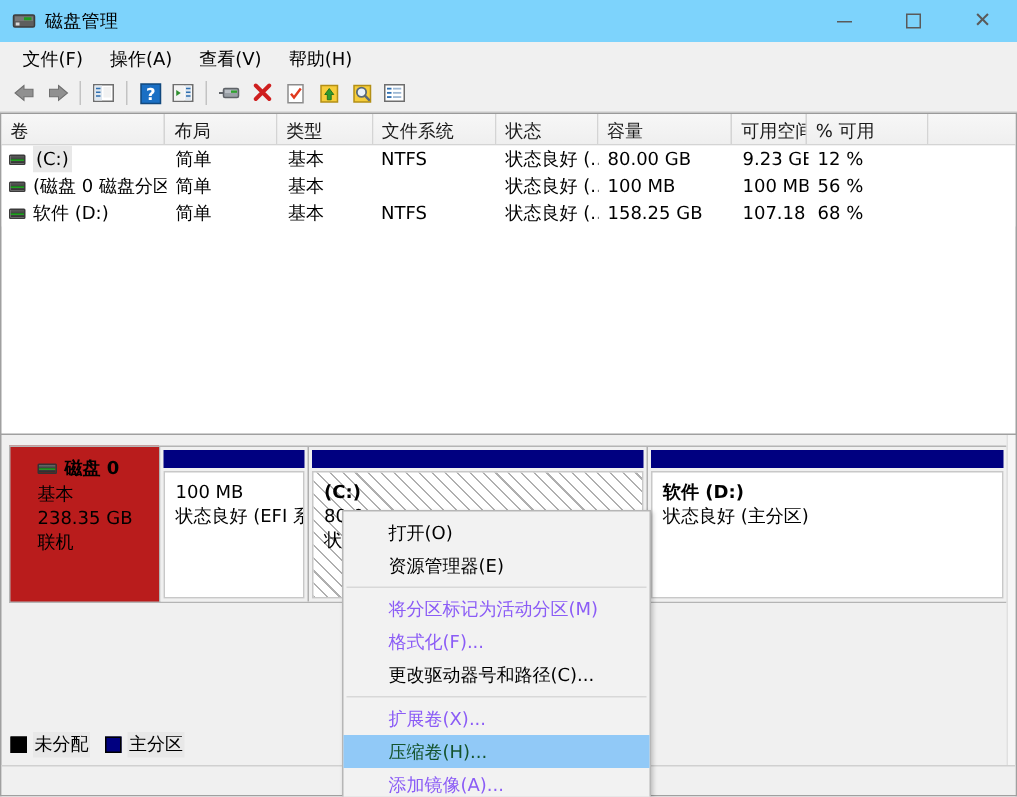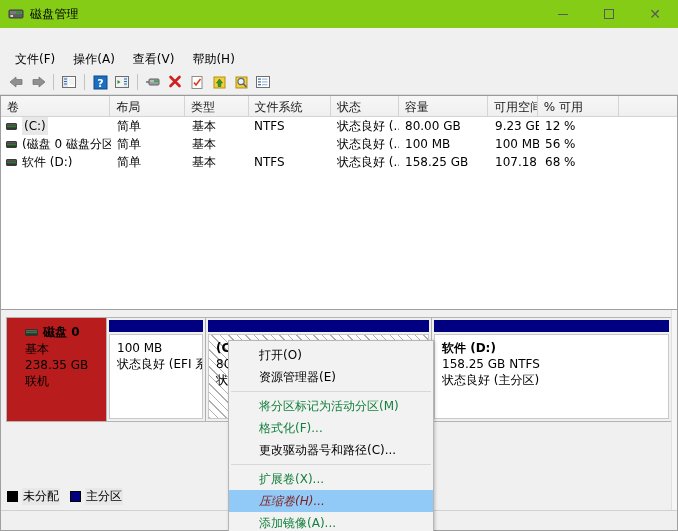--- a/index.html
+++ b/index.html
@@ -22,21 +22,21 @@
     width: 678px;
     height: 531px;
     background: #f0f0f0;
     display: flex;
     flex-direction: column;
   }
 
   
   .titlebar {
     height: 28px;
-    background: #84cc16;
+    background: #7dd3fc;
     display: flex;
     align-items: center;
     flex: 0 0 auto;
     position: relative;
   }
   .title-icon {
     width: 16px;
     height: 16px;
     margin-left: 8px;
     margin-right: 6px;
@@ -90,21 +90,20 @@
   }
 
   
   .menubar {
     height: 22px;
     background: #f0f0f0;
     display: flex;
     align-items: center;
     padding-left: 6px;
     flex: 0 0 auto;
-    margin-top: 20px;
   }
   .menubar-item {
     padding: 2px 9px;
     font-size: 12px;
     color: #000;
     line-height: 16px;
   }
 
   
   .toolbar {
@@ -353,25 +352,24 @@
     z-index: 50;
     font-size: 12px;
   }
   .ctx-item {
     height: 22px;
     line-height: 22px;
     padding-left: 30px;
     color: #000;
     white-space: nowrap;
   }
-  .ctx-item.disabled { color: #15803d; }
+  .ctx-item.disabled { color: #8b5cf6; }
   .ctx-item.selected {
     background: #91c9f7;
-    color: #7f1d1d;
-    font-style: italic;
+    color: #14532d;
   }
   .ctx-sep {
     height: 1px;
     background: #d8d8d8;
     margin: 3px 2px 3px 2px;
   }
 </style>
 </head>
 <body>
 
@@ -582,21 +580,20 @@
             <div class="part-title">(C:)</div>
             <div class="part-line">80.0</div>
             <div class="part-line">状态</div>
           </div>
         </div>
 
         <div class="part" style="flex:1 1 auto">
           <div class="part-bar"></div>
           <div class="part-body">
             <div class="part-title">软件  (D:)</div>
-            <div class="part-line">158.25 GB NTFS</div>
             <div class="part-line">状态良好 (主分区)</div>
           </div>
         </div>
 
       </div>
     </div>
 
     <div class="vscroll"></div>
 
     <div class="legend">

